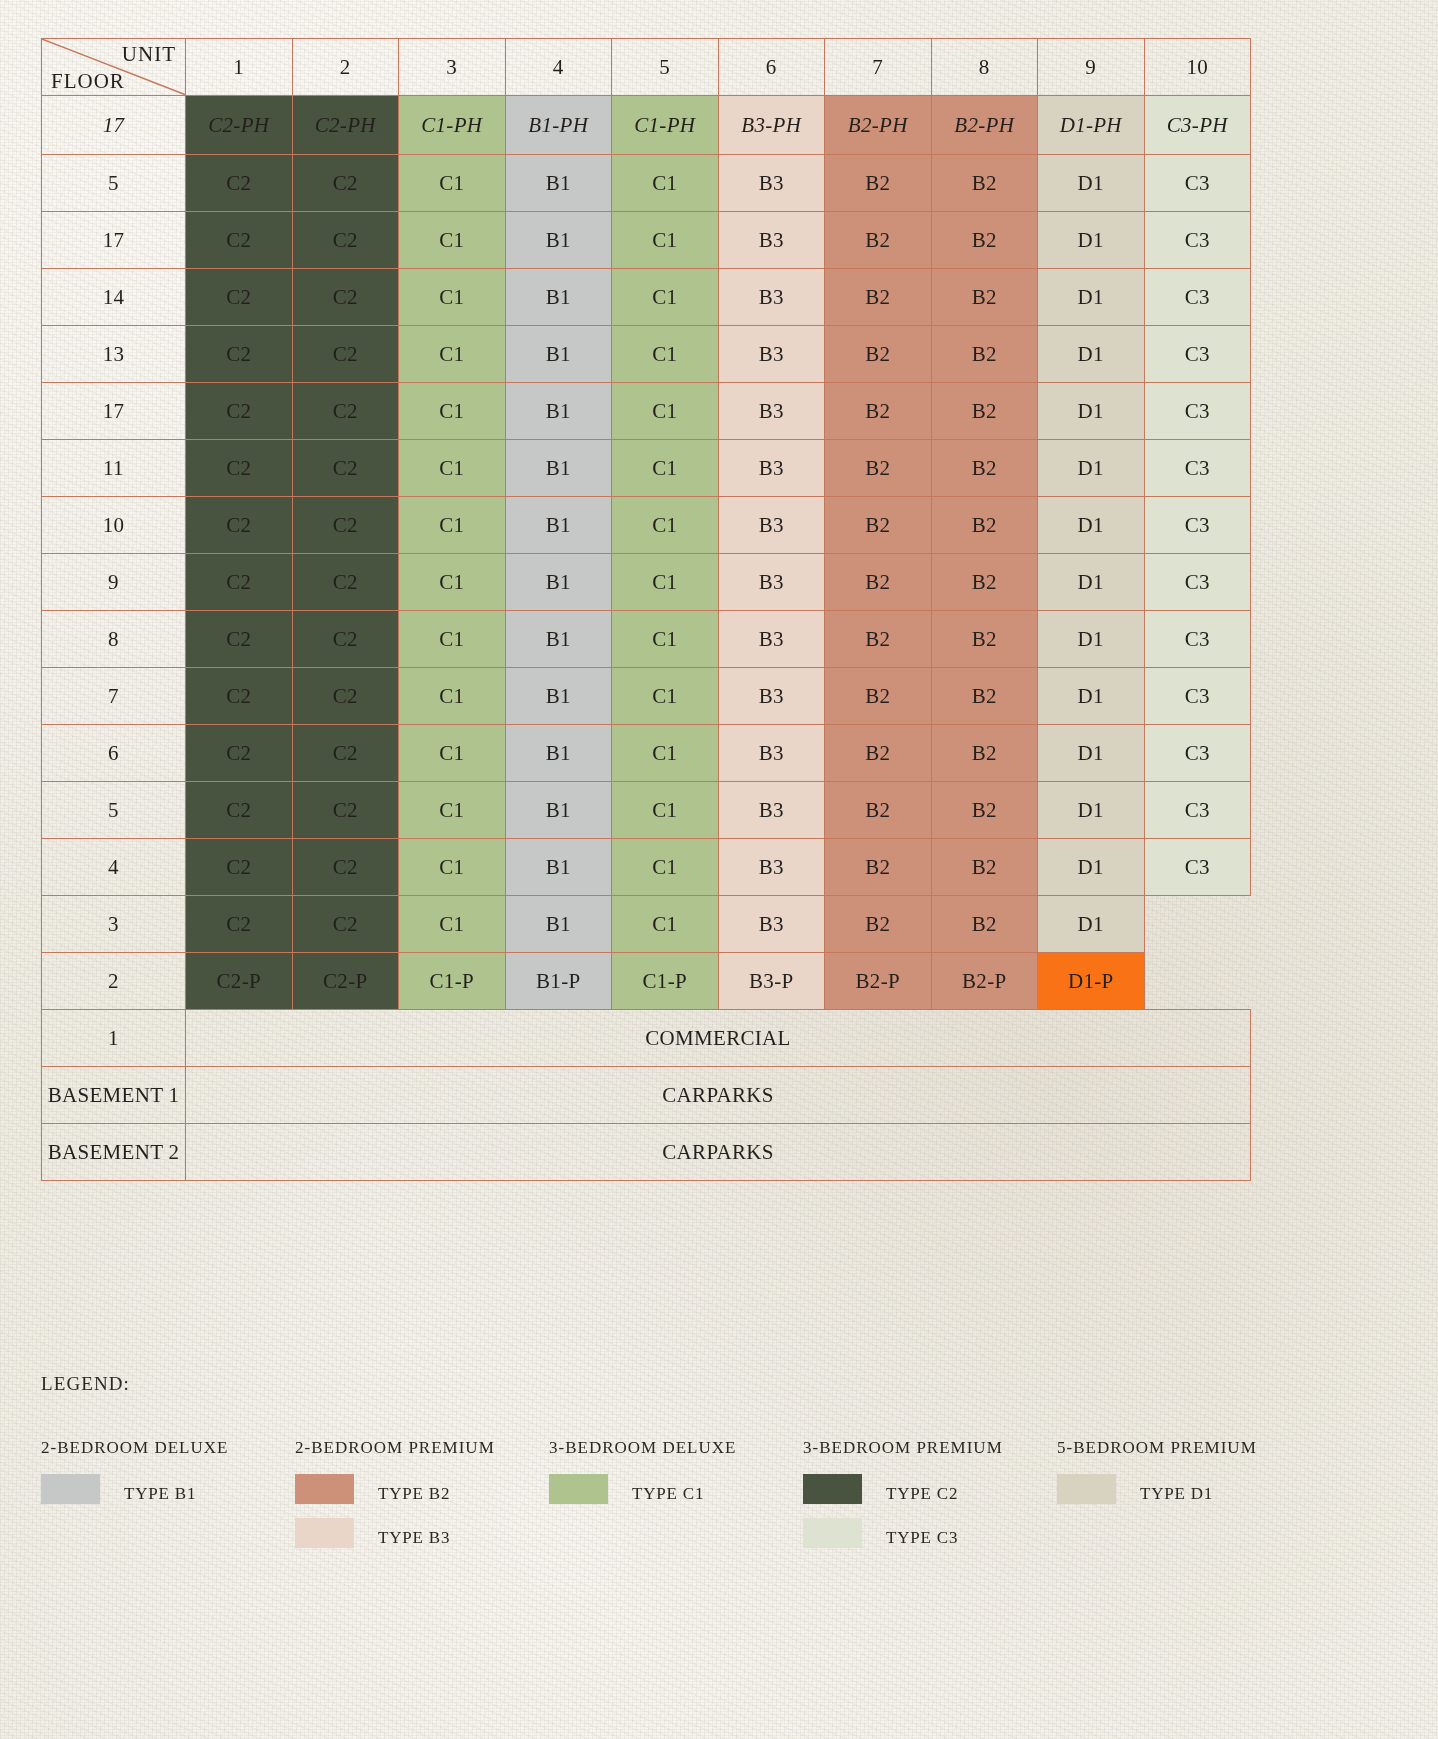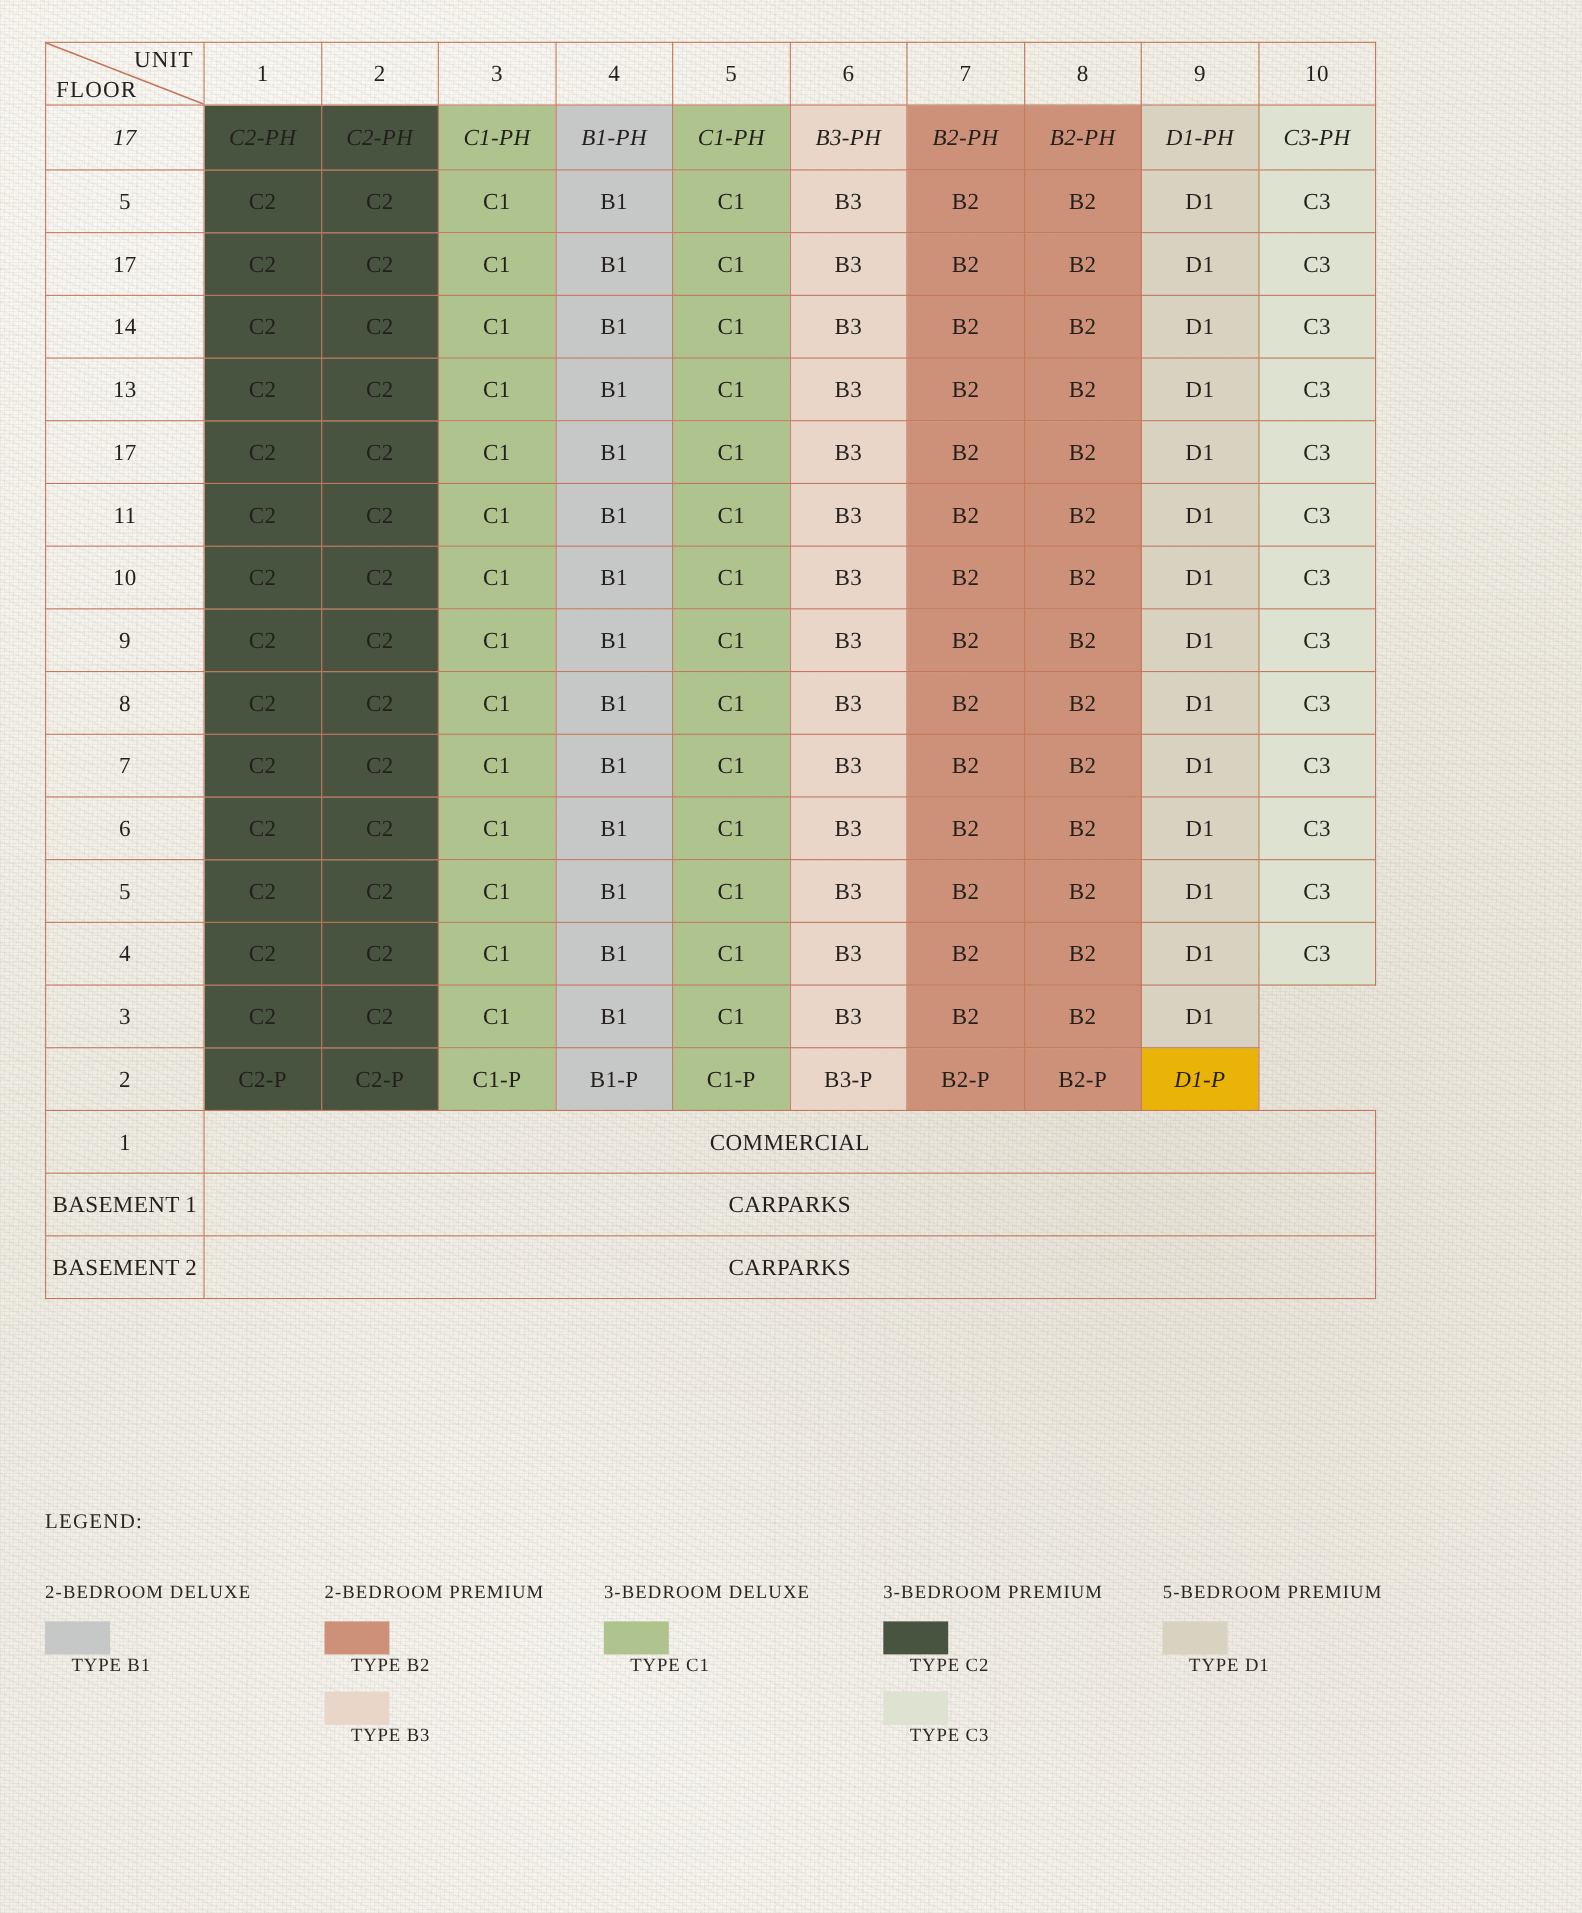--- a/index.html
+++ b/index.html
@@ -114,23 +114,22 @@
   .legend-group.g5 { width: auto; }
   .legend-group-title {
     font-size: 17px;
     letter-spacing: 1px;
     color: #2b2722;
     margin-bottom: 16px;
     white-space: nowrap;
   }
   .legend-item {
     display: flex;
-    align-items: flex-start;
+    align-items: flex-end;
     margin-bottom: 14px;
-    flex-direction: column;
   }
   .legend-swatch {
     width: 59px;
     height: 30px;
     flex: none;
   }
   .legend-label {
     font-size: 17px;
     letter-spacing: 0.8px;
     color: #2b2722;
@@ -380,21 +379,21 @@
           <tr>
             <td class="floor-cell">2</td>
             <td class="unit-cell txt-light" style="background-color: rgb(73, 84, 64);">C2-P</td>
             <td class="unit-cell txt-light" style="background-color: rgb(73, 84, 64);">C2-P</td>
             <td class="unit-cell txt-dark" style="background-color: rgb(175, 195, 142);">C1-P</td>
             <td class="unit-cell txt-dark" style="background-color: rgb(198, 200, 200);">B1-P</td>
             <td class="unit-cell txt-dark" style="background-color: rgb(175, 195, 142);">C1-P</td>
             <td class="unit-cell txt-dark" style="background-color: rgb(233, 214, 201);">B3-P</td>
             <td class="unit-cell txt-dark" style="background-color: rgb(205, 145, 121);">B2-P</td>
             <td class="unit-cell txt-dark" style="background-color: rgb(205, 145, 121);">B2-P</td>
-            <td class="unit-cell txt-dark" style="background-color: #eab308; font-style: italic;">D1-P</td>
+            <td class="unit-cell txt-dark" style="background-color: #f97316;">D1-P</td>
             <td class="unit-cell blank-cell"></td>
           </tr>
           <tr>
             <td class="floor-cell">1</td>
             <td class="span-cell" colspan="10">COMMERCIAL</td>
           </tr>
           <tr>
             <td class="floor-cell">BASEMENT 1</td>
             <td class="span-cell" colspan="10">CARPARKS</td>
           </tr>

